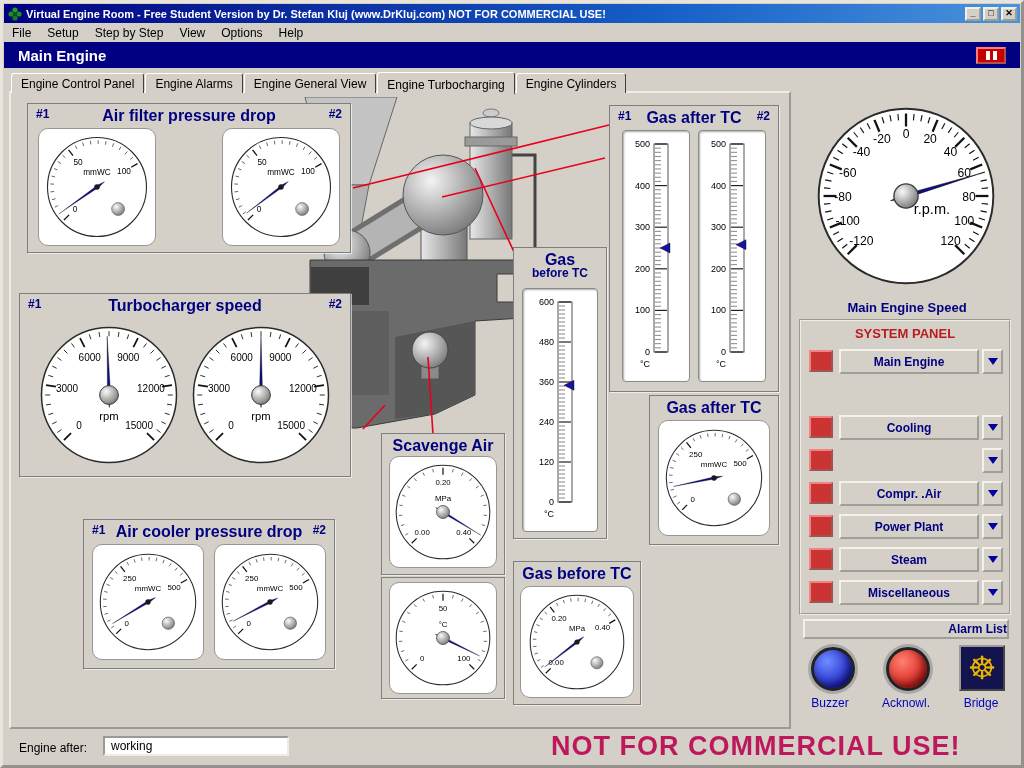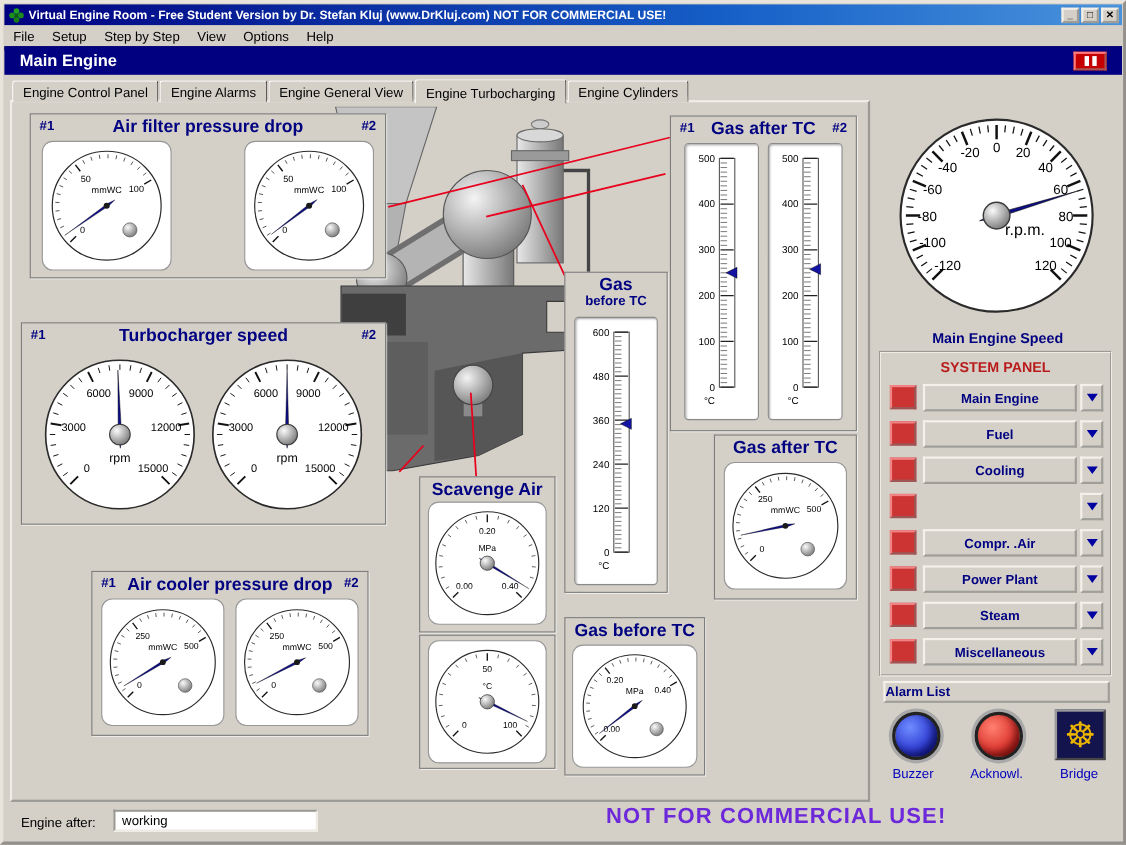--- a/index.html
+++ b/index.html
@@ -63,38 +63,38 @@
     border:2px outset #f08484;box-sizing:border-box;}
   .sysbtn{position:absolute;left:38px;top:2px;width:140px;height:25px;background:#d4d0c8;
     border:2px outset #f4f1ea;color:#000080;font-weight:bold;font-size:12px;display:flex;
     align-items:center;justify-content:center;box-sizing:border-box;cursor:default;}
   .arrowbtn{position:absolute;left:181px;top:2px;width:21px;height:25px;background:#d4d0c8;
     border:2px outset #f4f1ea;display:flex;align-items:center;justify-content:center;
     box-sizing:border-box;}
   .chev{width:0;height:0;border-left:5px solid transparent;border-right:5px solid transparent;
     border-top:7px solid #0000a0;}
   .alarmbtn{position:absolute;left:800px;top:616px;width:206px;height:20px;background:#d4d0c8;
-    border:2px outset #f4f1ea;color:#000080;font-weight:bold;font-size:12px;text-align:left;
+    border:2px outset #f4f1ea;color:#000080;font-weight:bold;font-size:12px;text-align:right;
     line-height:16px;box-sizing:border-box;}
   .circlebtn{position:absolute;width:44px;height:44px;border-radius:50%;border:3px solid #222;
     box-shadow:0 0 0 3px #a8a8a8, inset -4px -4px 7px rgba(0,0,0,.45);box-sizing:border-box;}
   .buzzer{left:808px;top:644px;background:radial-gradient(circle at 35% 30%,#6f8dff,#0000b4)}
   .ack{left:883px;top:644px;background:radial-gradient(circle at 35% 30%,#ff8070,#c40000)}
   .bridgebtn{position:absolute;left:956px;top:642px;width:46px;height:46px;background:#13134e;
     border:2px outset #9a9a9a;display:flex;align-items:center;justify-content:center;
     box-sizing:border-box;}
   .bridgebtn span{font-size:32px;line-height:1;color:#e8b400}
   .btnlabel{position:absolute;top:693px;width:70px;text-align:center;color:#0000bb;
     font-weight:normal;font-size:12px;}
   
   .statuslabel{position:absolute;left:16px;top:738px;font-size:12px}
   .statusfield{position:absolute;left:100px;top:733px;width:186px;height:20px;background:#fff;
     border:2px inset #efece4;box-sizing:border-box;font-size:12px;padding:1px 6px;}
-  .watermark{position:absolute;left:548px;top:728px;font-size:20px;font-weight:bold;
-    color:#6d28d9;letter-spacing:1px;white-space:nowrap;}
+  .watermark{position:absolute;left:548px;top:728px;font-size:27px;font-weight:bold;
+    color:#be185d;letter-spacing:1px;white-space:nowrap;}
 </style>
 </head>
 <body>
 
 <div>
 
   <div class="titlebar">
     <svg class="appicon" width="14" height="14" viewBox="0 0 14 14">
       <circle cx="7" cy="3" r="2.6" fill="#22a022"></circle>
         <circle cx="3" cy="7" r="2.6" fill="#1d8f1d"></circle>
@@ -920,27 +920,20 @@
   <div class="syspanel">
     <div class="systitle">SYSTEM PANEL</div>
 
     <div class="sysrow" style="top:26px">
       <span class="lamp"></span>
       <div class="sysbtn">Main Engine</div>
       <div class="arrowbtn">
           <span class="chev"></span>
         </div>
     </div>
-    <div class="sysrow" style="top:59px">
-      <span class="lamp"></span>
-      <div class="sysbtn">Fuel</div>
-      <div class="arrowbtn">
-          <span class="chev"></span>
-        </div>
-    </div>
     <div class="sysrow" style="top:92px">
       <span class="lamp"></span>
       <div class="sysbtn">Cooling</div>
       <div class="arrowbtn">
           <span class="chev"></span>
         </div>
     </div>
     <div class="sysrow" style="top:125px">
       <span class="lamp"></span>
       <div class="arrowbtn">

